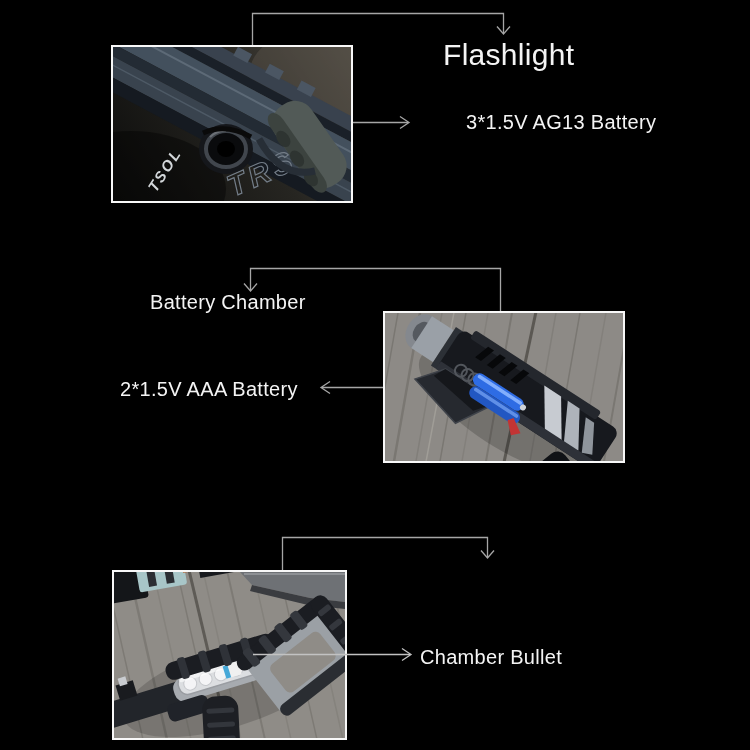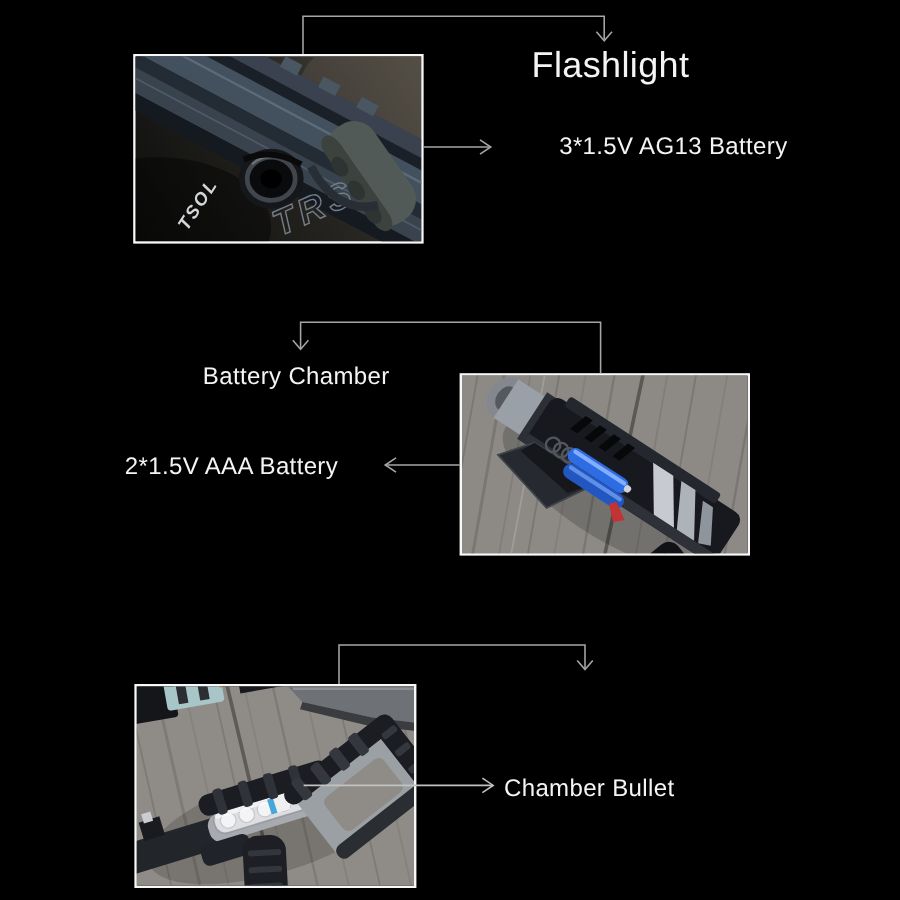--- a/index.html
+++ b/index.html
@@ -209,23 +209,23 @@
         <rect x="230" y="80" width="14" height="6" rx="2" fill="#34373d"></rect>
         <rect x="230" y="98" width="14" height="6" rx="2" fill="#34373d"></rect>
       </g>
     </svg>
   </div>
 
   <div class="label title-lg" style="left:443px;top:42px;">Flashlight</div>
 
   <div class="label" style="left:445px;top:111px;margin-left:21px;">3*1.5V AG13 Battery</div>
 
-  <div class="label" style="left:150px;top:303px;margin-left:19px;">Battery Chamber</div>
-
-  <div class="label" style="left:104px;top:378px;">2*1.5V AAA Battery</div>
+  <div class="label" style="left:150px;top:291px;">Battery Chamber</div>
+
+  <div class="label" style="left:120px;top:378px;">2*1.5V AAA Battery</div>
 
 
   <div class="label" style="left:420px;top:646px;">Chamber Bullet</div>
 
   <svg class="overlay" width="750" height="750" viewBox="0 0 750 750">
     <g stroke="#a6a6a6" stroke-width="1.3" fill="none">
       <g>
         <path d="M252.5,45 L252.5,13.5 L503.5,13.5 L503.5,33"></path>
         <path d="M497,26.5 L503.5,34 L510,26.5"></path>
       </g>

